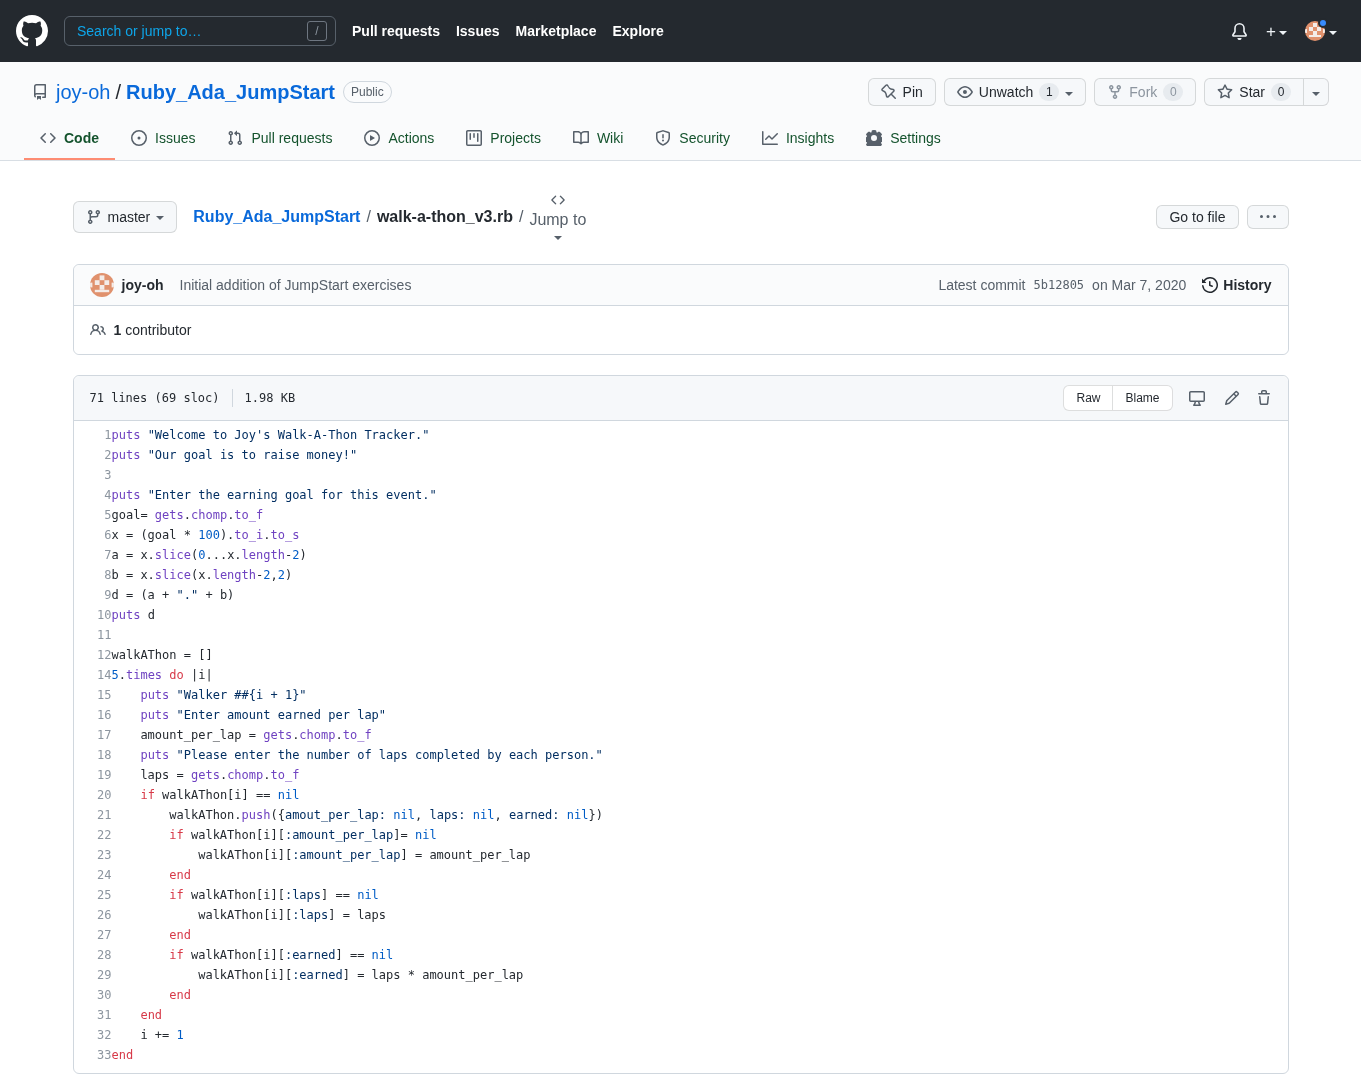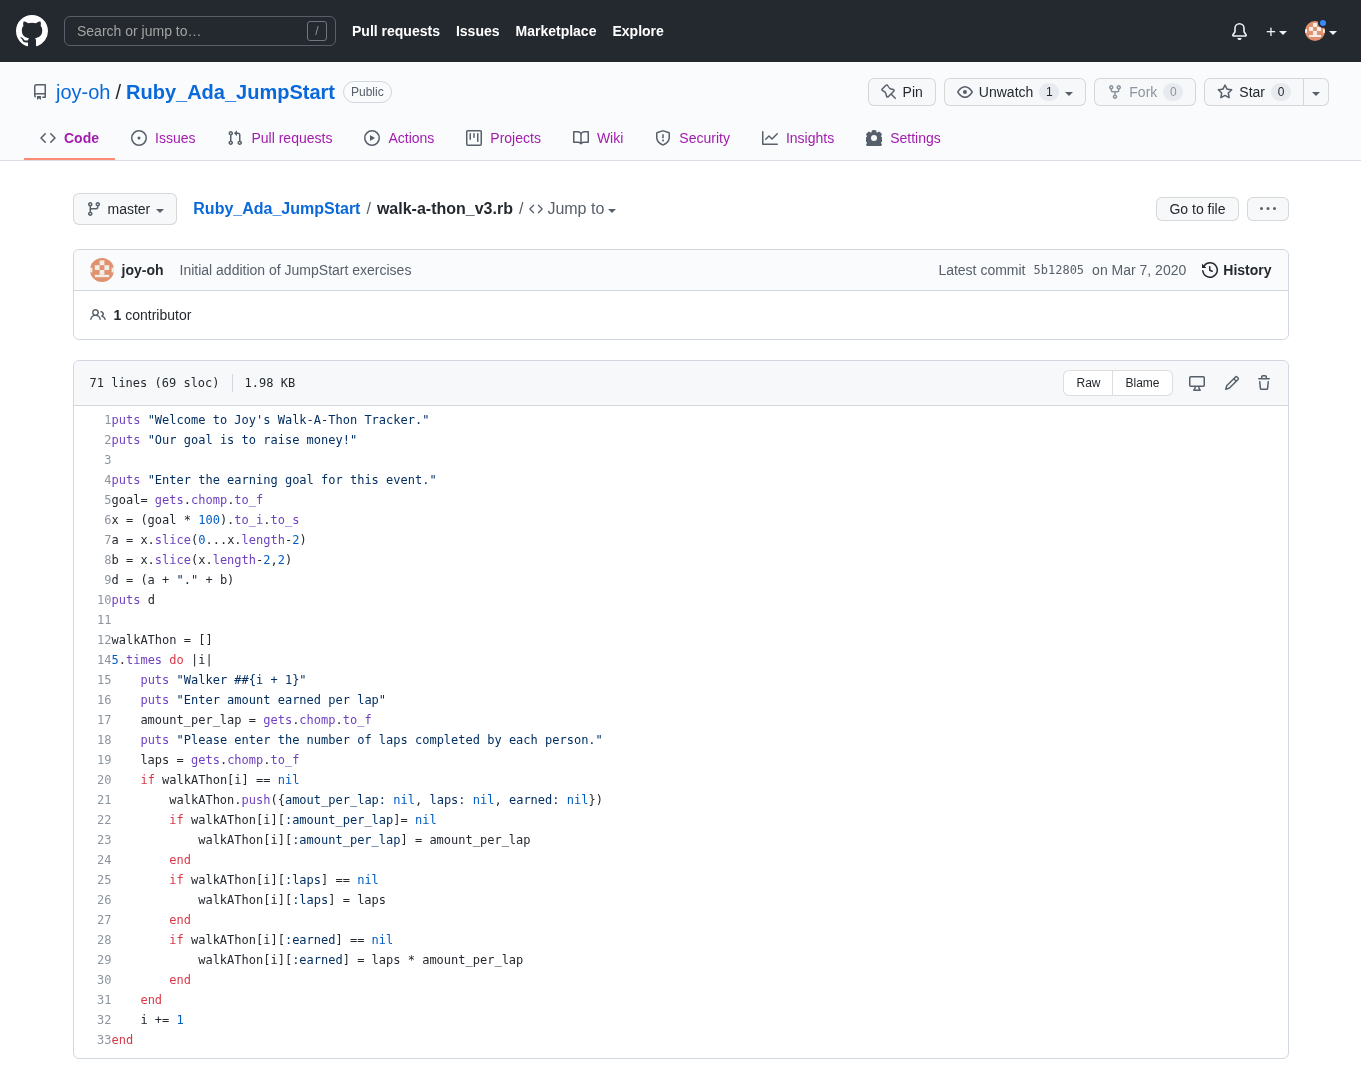--- a/index.html
+++ b/index.html
@@ -7,21 +7,21 @@
     font-family:"Liberation Sans", sans-serif; color:#24292f; }
   a { text-decoration:none; color:inherit; }
   svg { display:block; }
 
   
   .gh-header { height:62px; background:#24292f; display:flex; align-items:center;
     padding:0 24px 0 16px; gap:16px; }
   .logo { color:#fff; }
   .searchbox { width:272px; height:30px; border:1px solid #57606a; border-radius:6px;
     display:flex; align-items:center; padding:0 8px 0 12px; }
-  .search-ph { flex:1; font-size:14px; color:#a3a3a3; }
+  .search-ph { flex:1; font-size:14px; color:#0ea5e9; }
   .slash-key { width:20px; height:20px; border:1px solid #6e7681; border-radius:3px;
     color:#8b949e; font-size:12px; display:flex; align-items:center; justify-content:center; }
   .gh-nav { display:flex; gap:16px; }
   .gh-nav a { color:#fff; font-size:14px; font-weight:700; }
   .hd-spacer { flex:1; }
   .hd-right { display:flex; align-items:center; gap:18px; }
   .hd-icon { color:#eef2f6; display:flex; align-items:center; gap:3px; font-size:15px; }
   .dcaret { display:inline-block; width:0; height:0; border:4px solid transparent;
     border-top-color:currentColor; border-bottom:0; margin-top:3px; }
   .avatar-wrap { position:relative; display:flex; align-items:center; gap:4px; color:#eef2f6; }
@@ -46,33 +46,33 @@
   .btn.disabled { color:#8c959f; }
   .btn.disabled .ic { color:#8c959f; }
   .counter { background:rgba(175,184,193,0.2); border-radius:2em; font-size:12px;
     font-weight:500; padding:0 6px; min-width:20px; text-align:center; line-height:18px; }
   .btn-group { display:inline-flex; }
   .btn-group .btn:first-child { border-top-right-radius:0; border-bottom-right-radius:0; }
   .btn-group .btn:last-child { border-top-left-radius:0; border-bottom-left-radius:0;
     border-left:0; padding:0 8px; }
   .tabs { display:flex; margin-top:14px; margin-left:-8px; }
   .tab { display:flex; align-items:center; gap:8px; padding:10px 16px 12px 16px;
-    font-size:14px; color:#a21caf; border-bottom:2px solid transparent; cursor:pointer; }
+    font-size:14px; color:#14532d; border-bottom:2px solid transparent; cursor:pointer; }
   .tab .ic { color:#57606a; }
   .tab.selected { font-weight:600; border-bottom-color:#fd8c73; }
 
   
   .container { max-width:1280px; margin:0 auto; padding:0 32px; }
   .file-nav-row { margin-top:32px; display:flex; align-items:center; }
   .branch-btn { height:32px; }
   .breadcrumb { margin-left:16px; font-size:16px; display:flex; align-items:center; gap:6px; }
   .breadcrumb .repo-link { color:#0969da; font-weight:600; }
   .breadcrumb .sep { color:#57606a; font-weight:400; }
   .breadcrumb .final { font-weight:600; color:#24292f; }
-  .jump-to { display:flex; align-items:center; gap:4px; color:#57606a; font-size:16px; cursor:pointer; }
+  .jump-to { display:flex; align-items:center; gap:4px; color:#57606a; font-size:16px; cursor:pointer;flex-direction:column; }
   .nav-right { margin-left:auto; display:flex; gap:8px; }
   .nav-right .btn { height:24px; }
 
   .box { border:1px solid #d0d7de; border-radius:6px; margin-top:24px; }
   .commit-row { display:flex; align-items:center; padding:8px 16px; background:#fafbfc;
     border-radius:6px 6px 0 0; }
   .commit-row .avatar { width:24px; height:24px; }
   .commit-author { font-size:14px; font-weight:600; margin-left:8px; }
   .commit-msg { font-size:14px; color:#57606a; margin-left:16px; }
   .commit-meta { margin-left:auto; display:flex; align-items:center; gap:8px;

